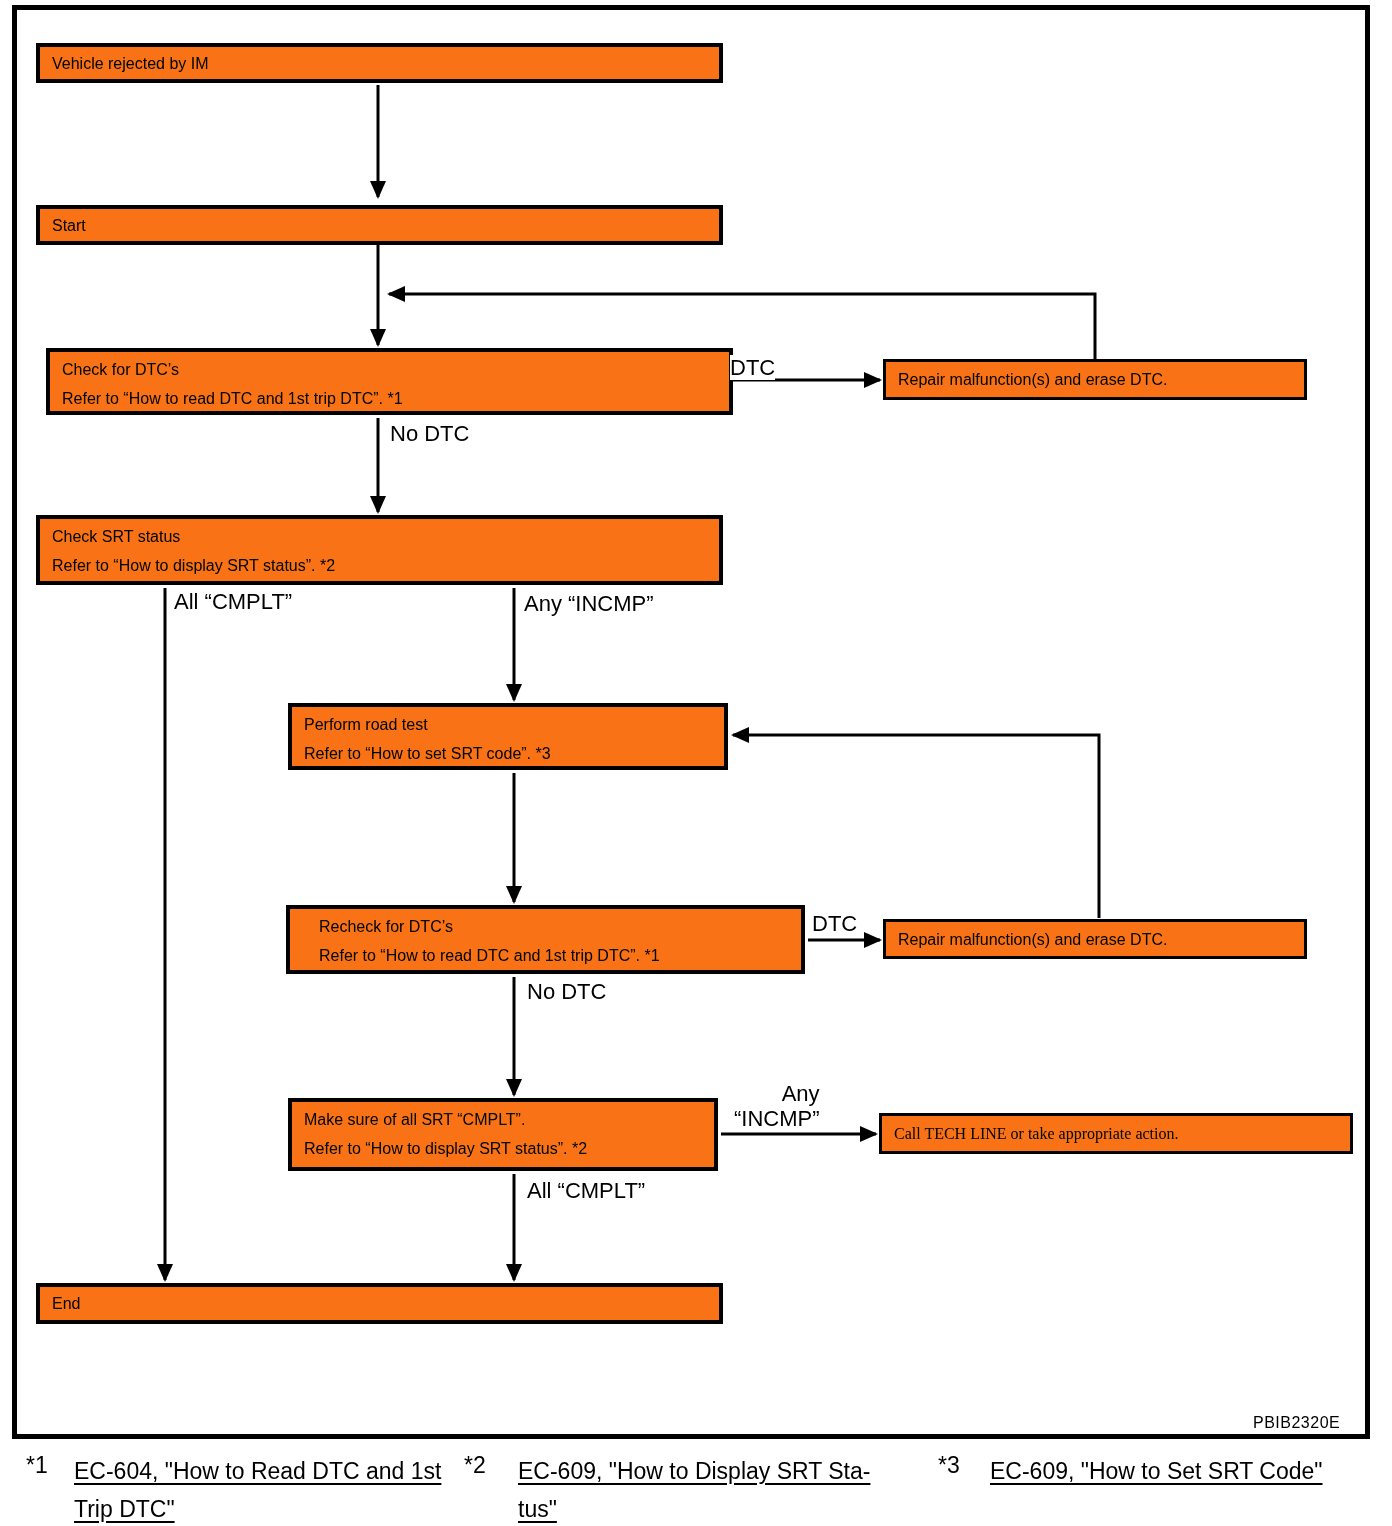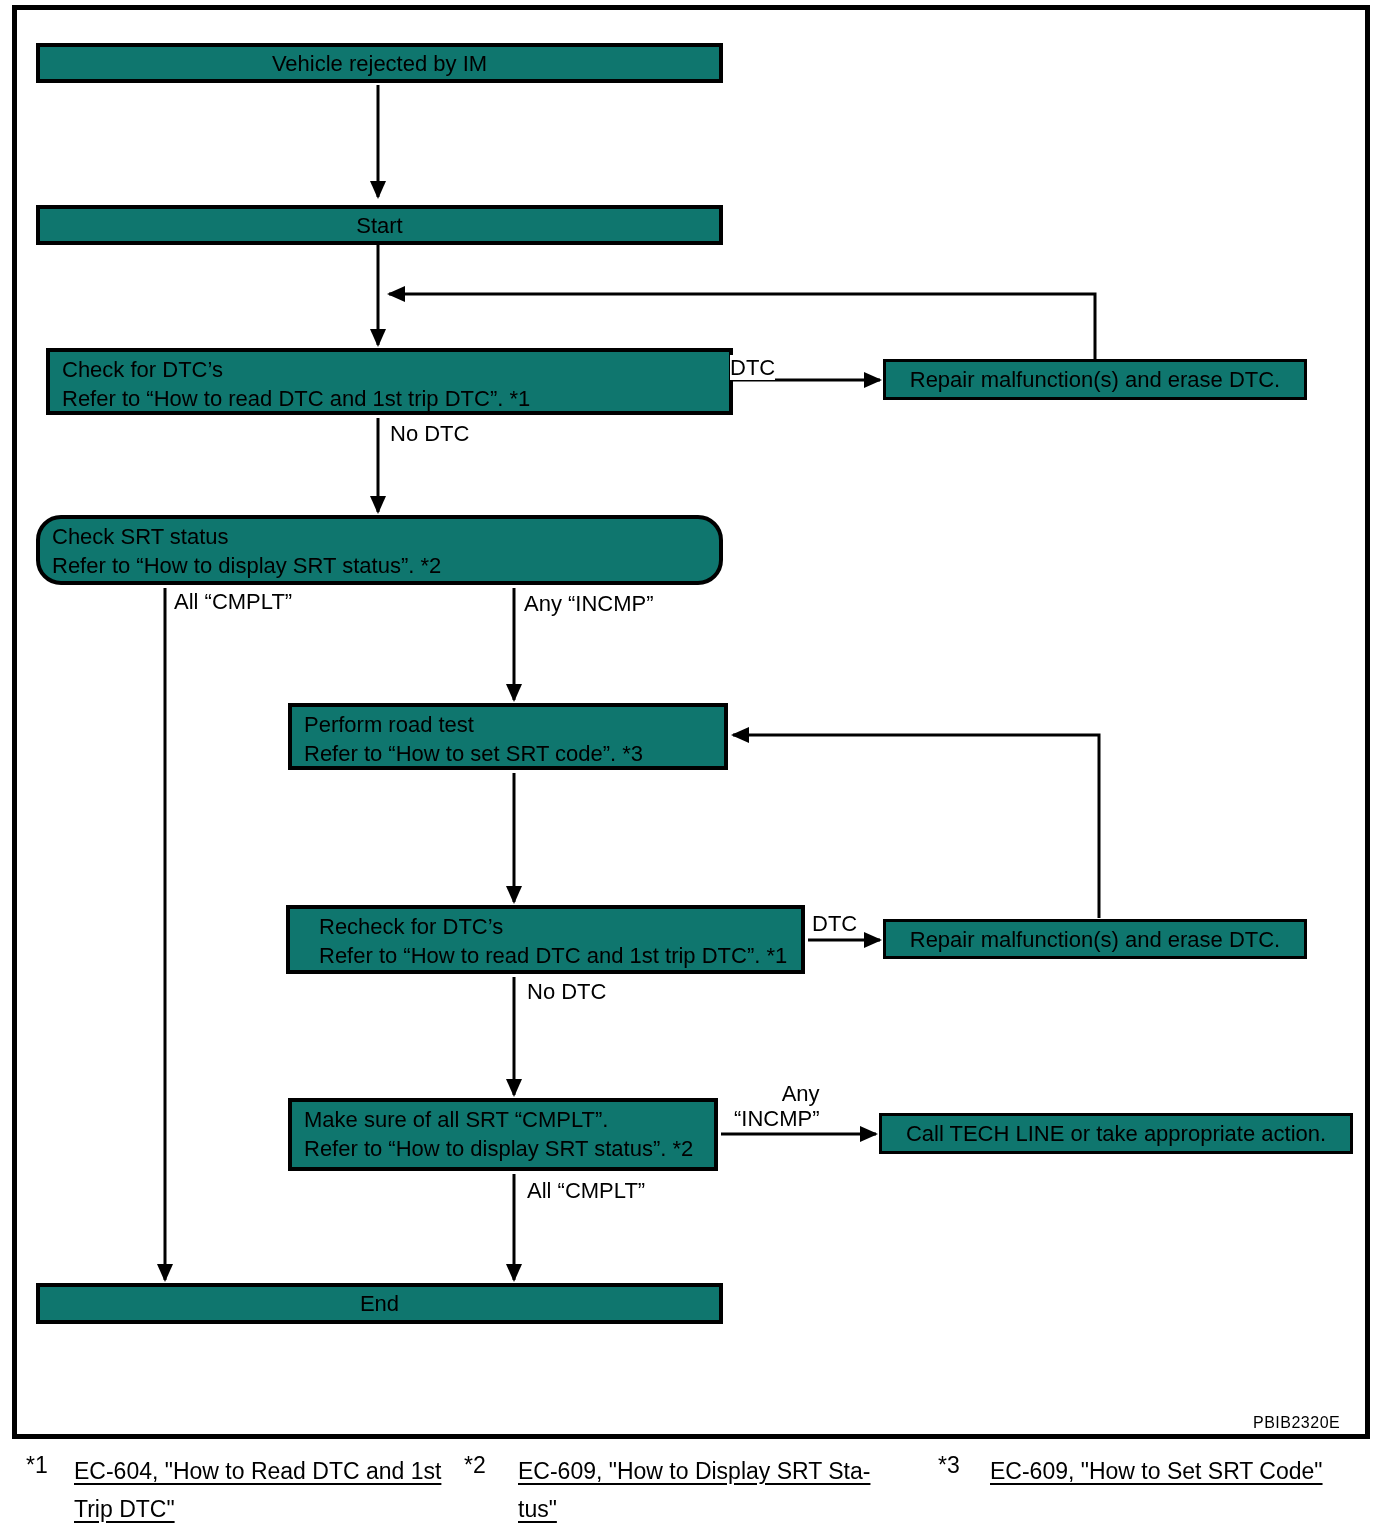--- a/index.html
+++ b/index.html
@@ -19,27 +19,26 @@
     border: 5px solid #000;
     box-sizing: border-box;
   }
   .connectors {
     position: absolute;
     left: 0; top: 0;
   }
   .node {
     position: absolute;
     box-sizing: border-box;
-    background: #0f766e;
+    background: #f97316;
     border: 4px solid #000;
-    font-size: 22px;
+    font-size: 16px;
     line-height: 29px;
     padding: 3px 12px;
     white-space: nowrap;
-    justify-content: center;
   }
   .node.thin { border-width: 3px; }
   .node.vcenter { display: flex; align-items: center; }
   .edge-label {
     position: absolute;
     font-size: 22px;
     line-height: 25px;
     white-space: nowrap;
     background: #ffffff;
   }
@@ -116,21 +115,21 @@
 
   <div class="node" style="left:46px; top:348px; width:687px; height:67px;">
     <div>Check for DTC’s</div>
     <div>Refer to “How to read DTC and 1st trip DTC”. *1</div>
   </div>
 
   <div class="node thin vcenter" style="left:883px; top:359px; width:424px; height:41px;">
     <span>Repair malfunction(s) and erase DTC.</span>
   </div>
 
-  <div class="node" style="left:36px; top:515px; width:687px; height:70px;border-radius:25px;">
+  <div class="node" style="left:36px; top:515px; width:687px; height:70px;">
     <div>Check SRT status</div>
     <div>Refer to “How to display SRT status”. *2</div>
   </div>
 
   <div class="node" style="left:288px; top:703px; width:440px; height:67px;">
     <div>Perform road test</div>
     <div>Refer to “How to set SRT code”. *3</div>
   </div>
 
   <div class="node" style="left:286px; top:905px; width:519px; height:69px;padding-left:29px;">
@@ -140,21 +139,21 @@
 
   <div class="node thin vcenter" style="left:883px; top:919px; width:424px; height:40px;">
     <span>Repair malfunction(s) and erase DTC.</span>
   </div>
 
   <div class="node" style="left:288px; top:1098px; width:430px; height:73px;">
     <div>Make sure of all SRT “CMPLT”.</div>
     <div>Refer to “How to display SRT status”. *2</div>
   </div>
 
-  <div class="node thin vcenter" style="left:879px; top:1113px; width:474px; height:41px;">
+  <div class="node thin vcenter" style="left:879px; top:1113px; width:474px; height:41px;font-family:Liberation Serif, serif;">
     <span>Call TECH LINE or take appropriate action.</span>
   </div>
 
   <div class="node vcenter" style="left:36px; top:1283px; width:687px; height:41px;">
     <span>End</span>
   </div>
 
   <div class="edge-label" style="left:730px; top:355px;">DTC</div>
   <div class="edge-label" style="left:390px; top:421px;">No DTC</div>
   <div class="edge-label" style="left:174px; top:589px;">All “CMPLT”</div>

